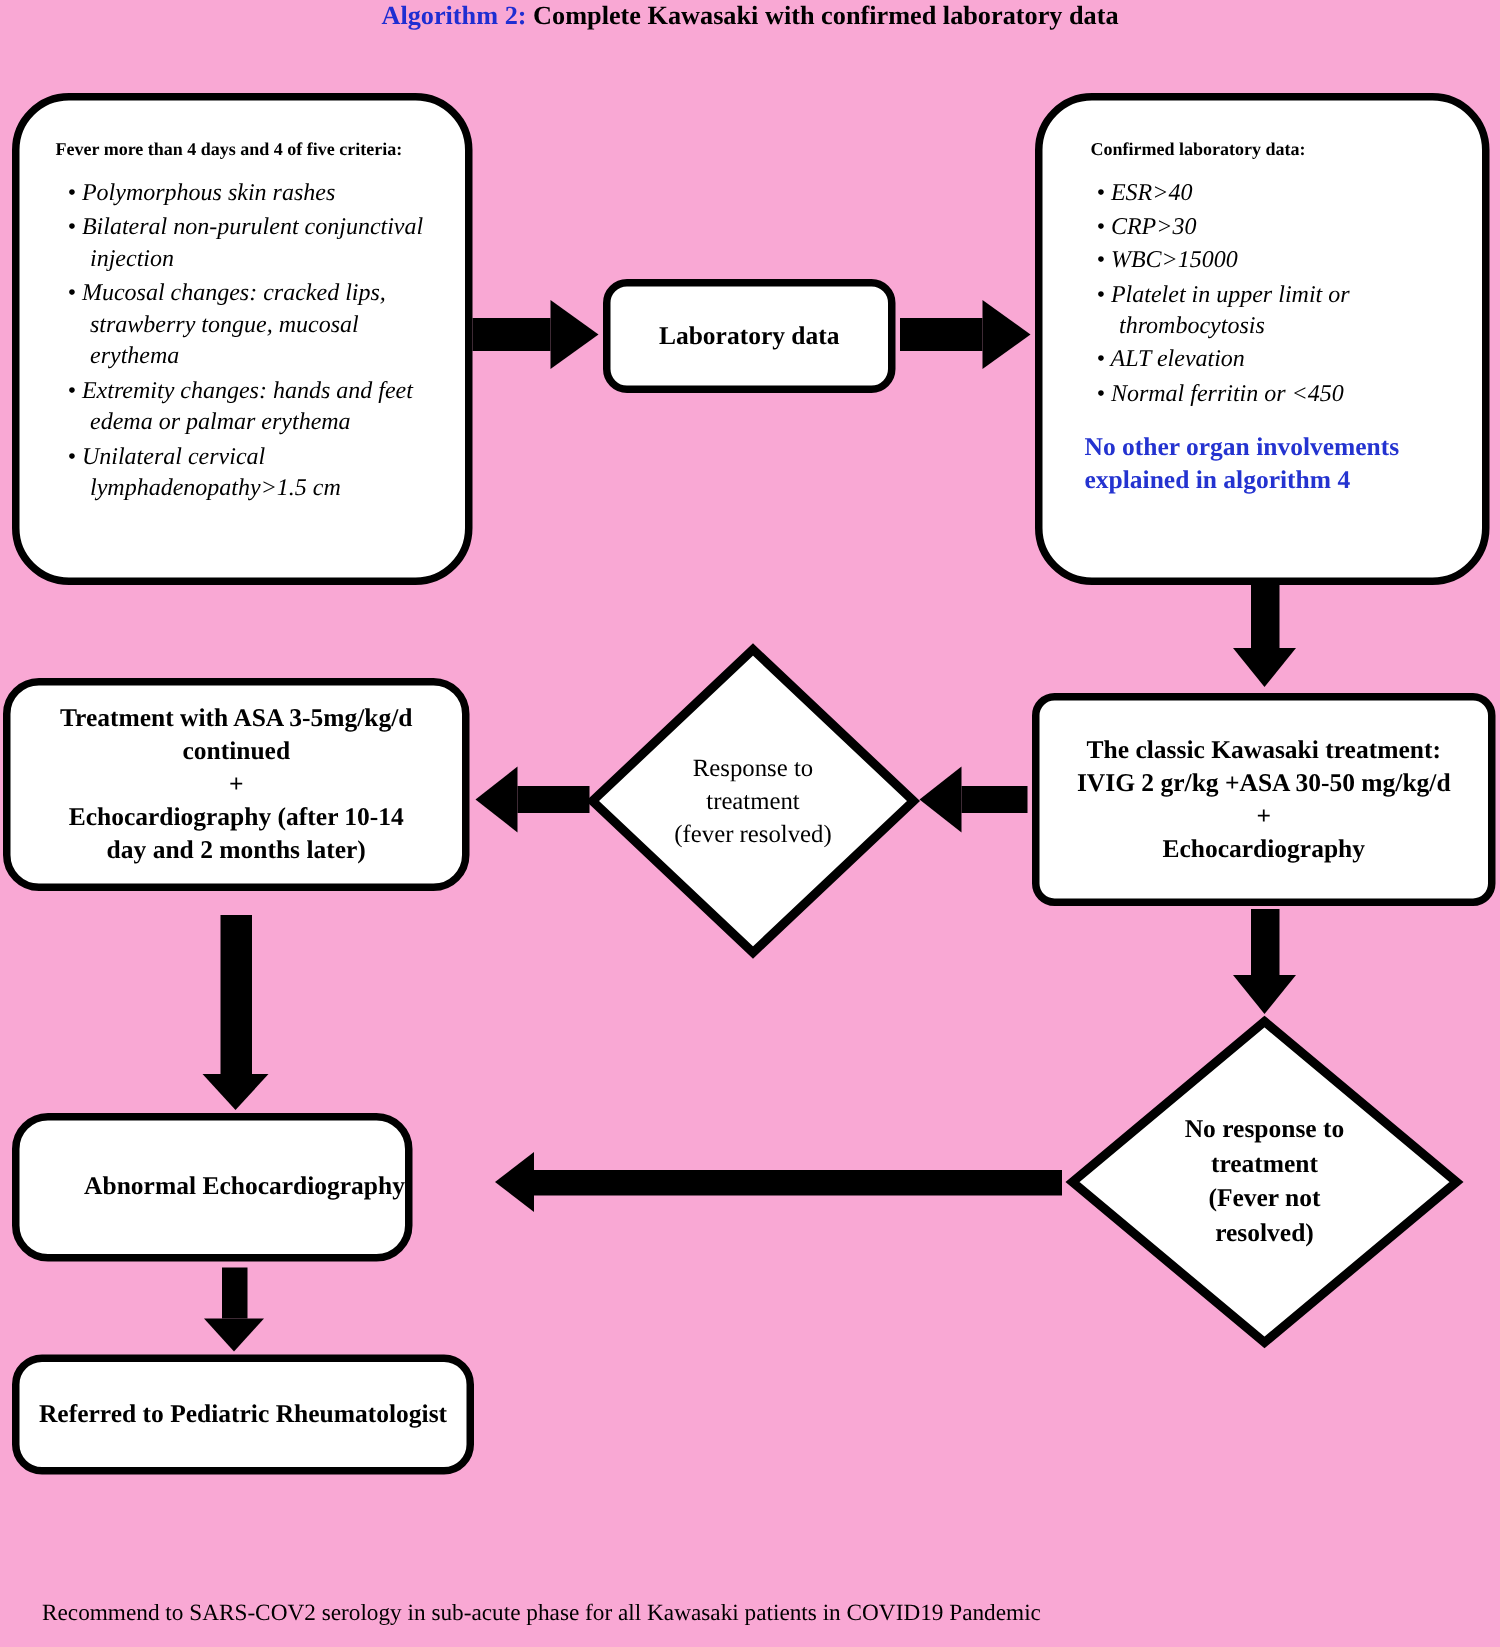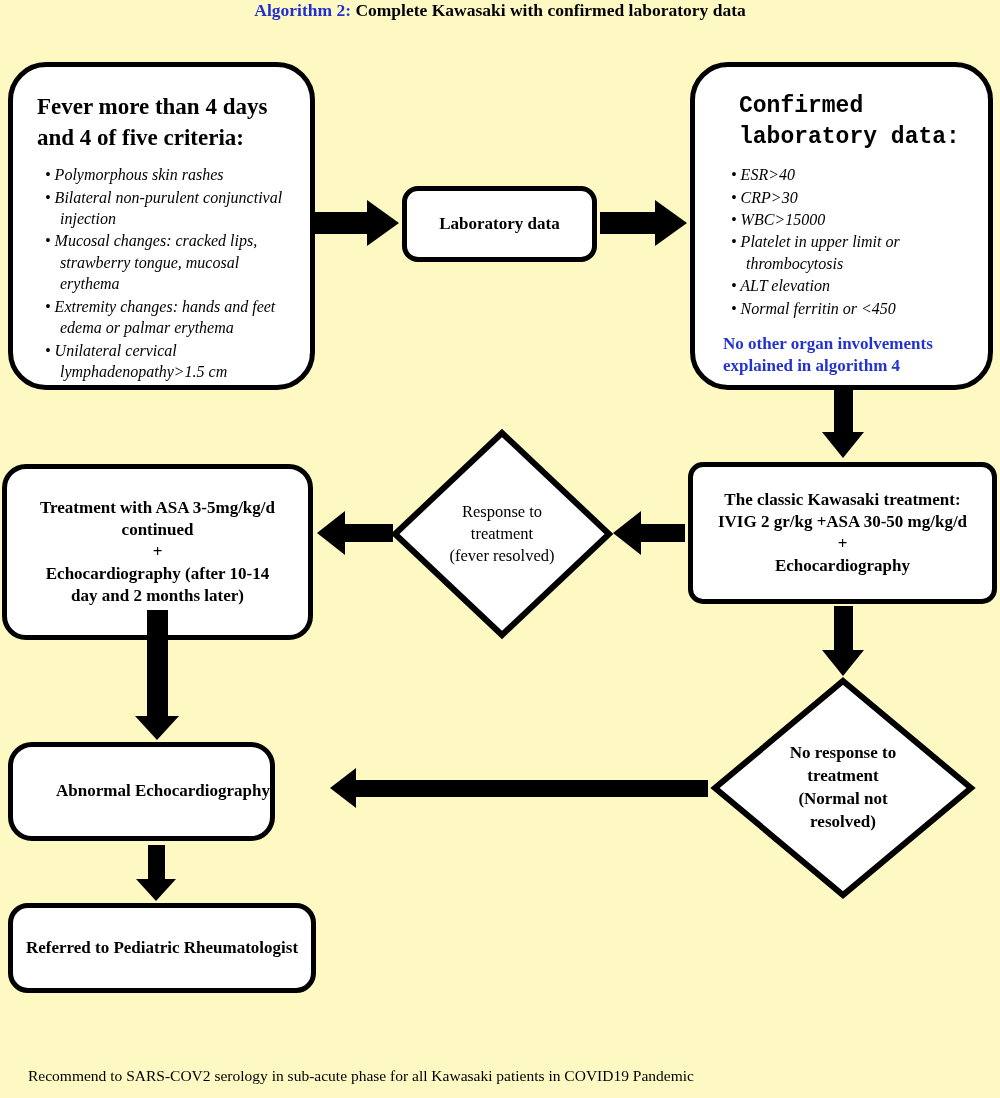--- a/index.html
+++ b/index.html
@@ -1,35 +1,35 @@
 <!DOCTYPE html>
 <html><head>
 <meta charset="utf-8">
 <style>
   html,body{margin:0;padding:0;background:#fff;}
   #canvas{
-    position:relative;width:1000px;height:1098px;background:#fef9c3;
+    position:relative;width:1000px;height:1098px;background:#f9a8d4;
     font-family:"Liberation Serif","DejaVu Serif",serif;color:#000;overflow:hidden;
   }
   .abs{position:absolute;}
   
   #title{top:0;left:0;width:1000px;text-align:center;font-size:17.5px;font-weight:bold;}
   #title .accent{color:#1f2ed2;}
   
   .node{
     position:absolute;border:5px solid #000;border-radius:24px;background:#fff;
     box-sizing:border-box;
   }
   .big{border-radius:38px;}
   .center-flex{display:flex;align-items:center;justify-content:center;text-align:center;}
   .boldtext{font-weight:bold;font-size:17px;line-height:1.3;}
   .pre{white-space:pre-line;}
   
   .listbox{padding:24px 16px 0 24px;font-size:16px;line-height:1.34;}
-  .listbox h3{margin:0;font-size:23px;font-weight:bold;line-height:1.35;}
+  .listbox h3{margin:0;font-size:12px;font-weight:bold;line-height:1.35;}
   ul.bullets{list-style:none;margin:11px 0 0 0;padding:0 0 0 8px;font-style:italic;}
   ul.bullets li{padding-left:15px;text-indent:-15px;margin-bottom:1px;}
   ul.bullets li::before{content:"• ";}
   .note{font-weight:bold;font-size:17px;line-height:1.3;margin-top:14px;}
   
   .diamond{position:absolute;}
   .diamond svg{position:absolute;left:0;top:0;}
   .diamond .dtext{position:absolute;inset:0;display:flex;align-items:center;justify-content:center;text-align:center;line-height:1.35;}
   
   .arrow{position:absolute;display:flex;}
@@ -60,21 +60,21 @@
       <li>Extremity changes: hands and feet edema or palmar erythema</li>
       <li>Unilateral cervical lymphadenopathy&gt;1.5 cm</li>
     </ul>
   </div>
 
   <div class="node center-flex boldtext" style="left:402px;top:186px;width:195px;height:76px;border-radius:16px;">
     <span>Laboratory data</span>
   </div>
 
   <div class="node big listbox" style="left:690px;top:62px;width:303px;height:328px;padding-left:28px;">
-    <h3 style="margin-left:16px;font-family:Liberation Mono, monospace;">Confirmed laboratory data:</h3>
+    <h3 style="margin-left:4px;">Confirmed laboratory data:</h3>
     <ul class="bullets">
       <li>ESR&gt;40</li>
       <li>CRP&gt;30</li>
       <li>WBC&gt;15000</li>
       <li>Platelet in upper limit or thrombocytosis</li>
       <li>ALT elevation</li>
       <li>Normal ferritin or &lt;450</li>
     </ul>
     <div class="note" style="color:#2433d0;">No other organ involvements explained in algorithm 4</div>
   </div>
@@ -88,43 +88,43 @@
 
   <div class="diamond" style="left:390px;top:428px;width:224px;height:212px;">
     <svg width="224" height="212">
       <polygon points="112,5 219,106 112,207 5,106" fill="#ffffff" stroke="#000000" stroke-width="6"></polygon>
     </svg>
     <div class="dtext pre" style="font-size:16.5px;">Response to
 treatment
 (fever resolved)</div>
   </div>
 
-  <div class="node center-flex boldtext pre" style="left:2px;top:464px;width:311px;height:176px;">
+  <div class="node center-flex boldtext pre" style="left:2px;top:452px;width:311px;height:142px;">
     <span class="pre">Treatment with ASA 3-5mg/kg/d
 continued
 +
 Echocardiography (after 10-14
 day and 2 months later)</span>
   </div>
 
   <div class="diamond" style="left:710px;top:676px;width:266px;height:224px;">
     <svg width="266" height="224">
       <polygon points="133,5 261,112 133,219 5,112" fill="#ffffff" stroke="#000000" stroke-width="6"></polygon>
     </svg>
     <div class="dtext pre boldtext" style="font-size:17px;">No response to
 treatment
-(Normal not
+(Fever not
 resolved)</div>
   </div>
 
   <div class="node center-flex boldtext" style="left:8px;top:742px;width:267px;height:99px;justify-content:flex-end;">
     <span>Abnormal Echocardiography</span>
   </div>
 
-  <div class="node center-flex boldtext" style="left:8px;top:903px;width:308px;height:90px;border-radius:20px;">
+  <div class="node center-flex boldtext" style="left:8px;top:903px;width:308px;height:80px;border-radius:20px;">
     <span>Referred to Pediatric Rheumatologist</span>
   </div>
 
   <div class="arrow h-arr" style="left:315px;top:200px;width:84px;height:46px;">
     <div class="shaft" style="height:22px;"></div>
     <div class="head" style="border-width:23px 0 23px 32px;border-left-color:#000;"></div>
   </div>
 
   <div class="arrow h-arr" style="left:600px;top:200px;width:87px;height:46px;">
     <div class="shaft" style="height:22px;"></div>

